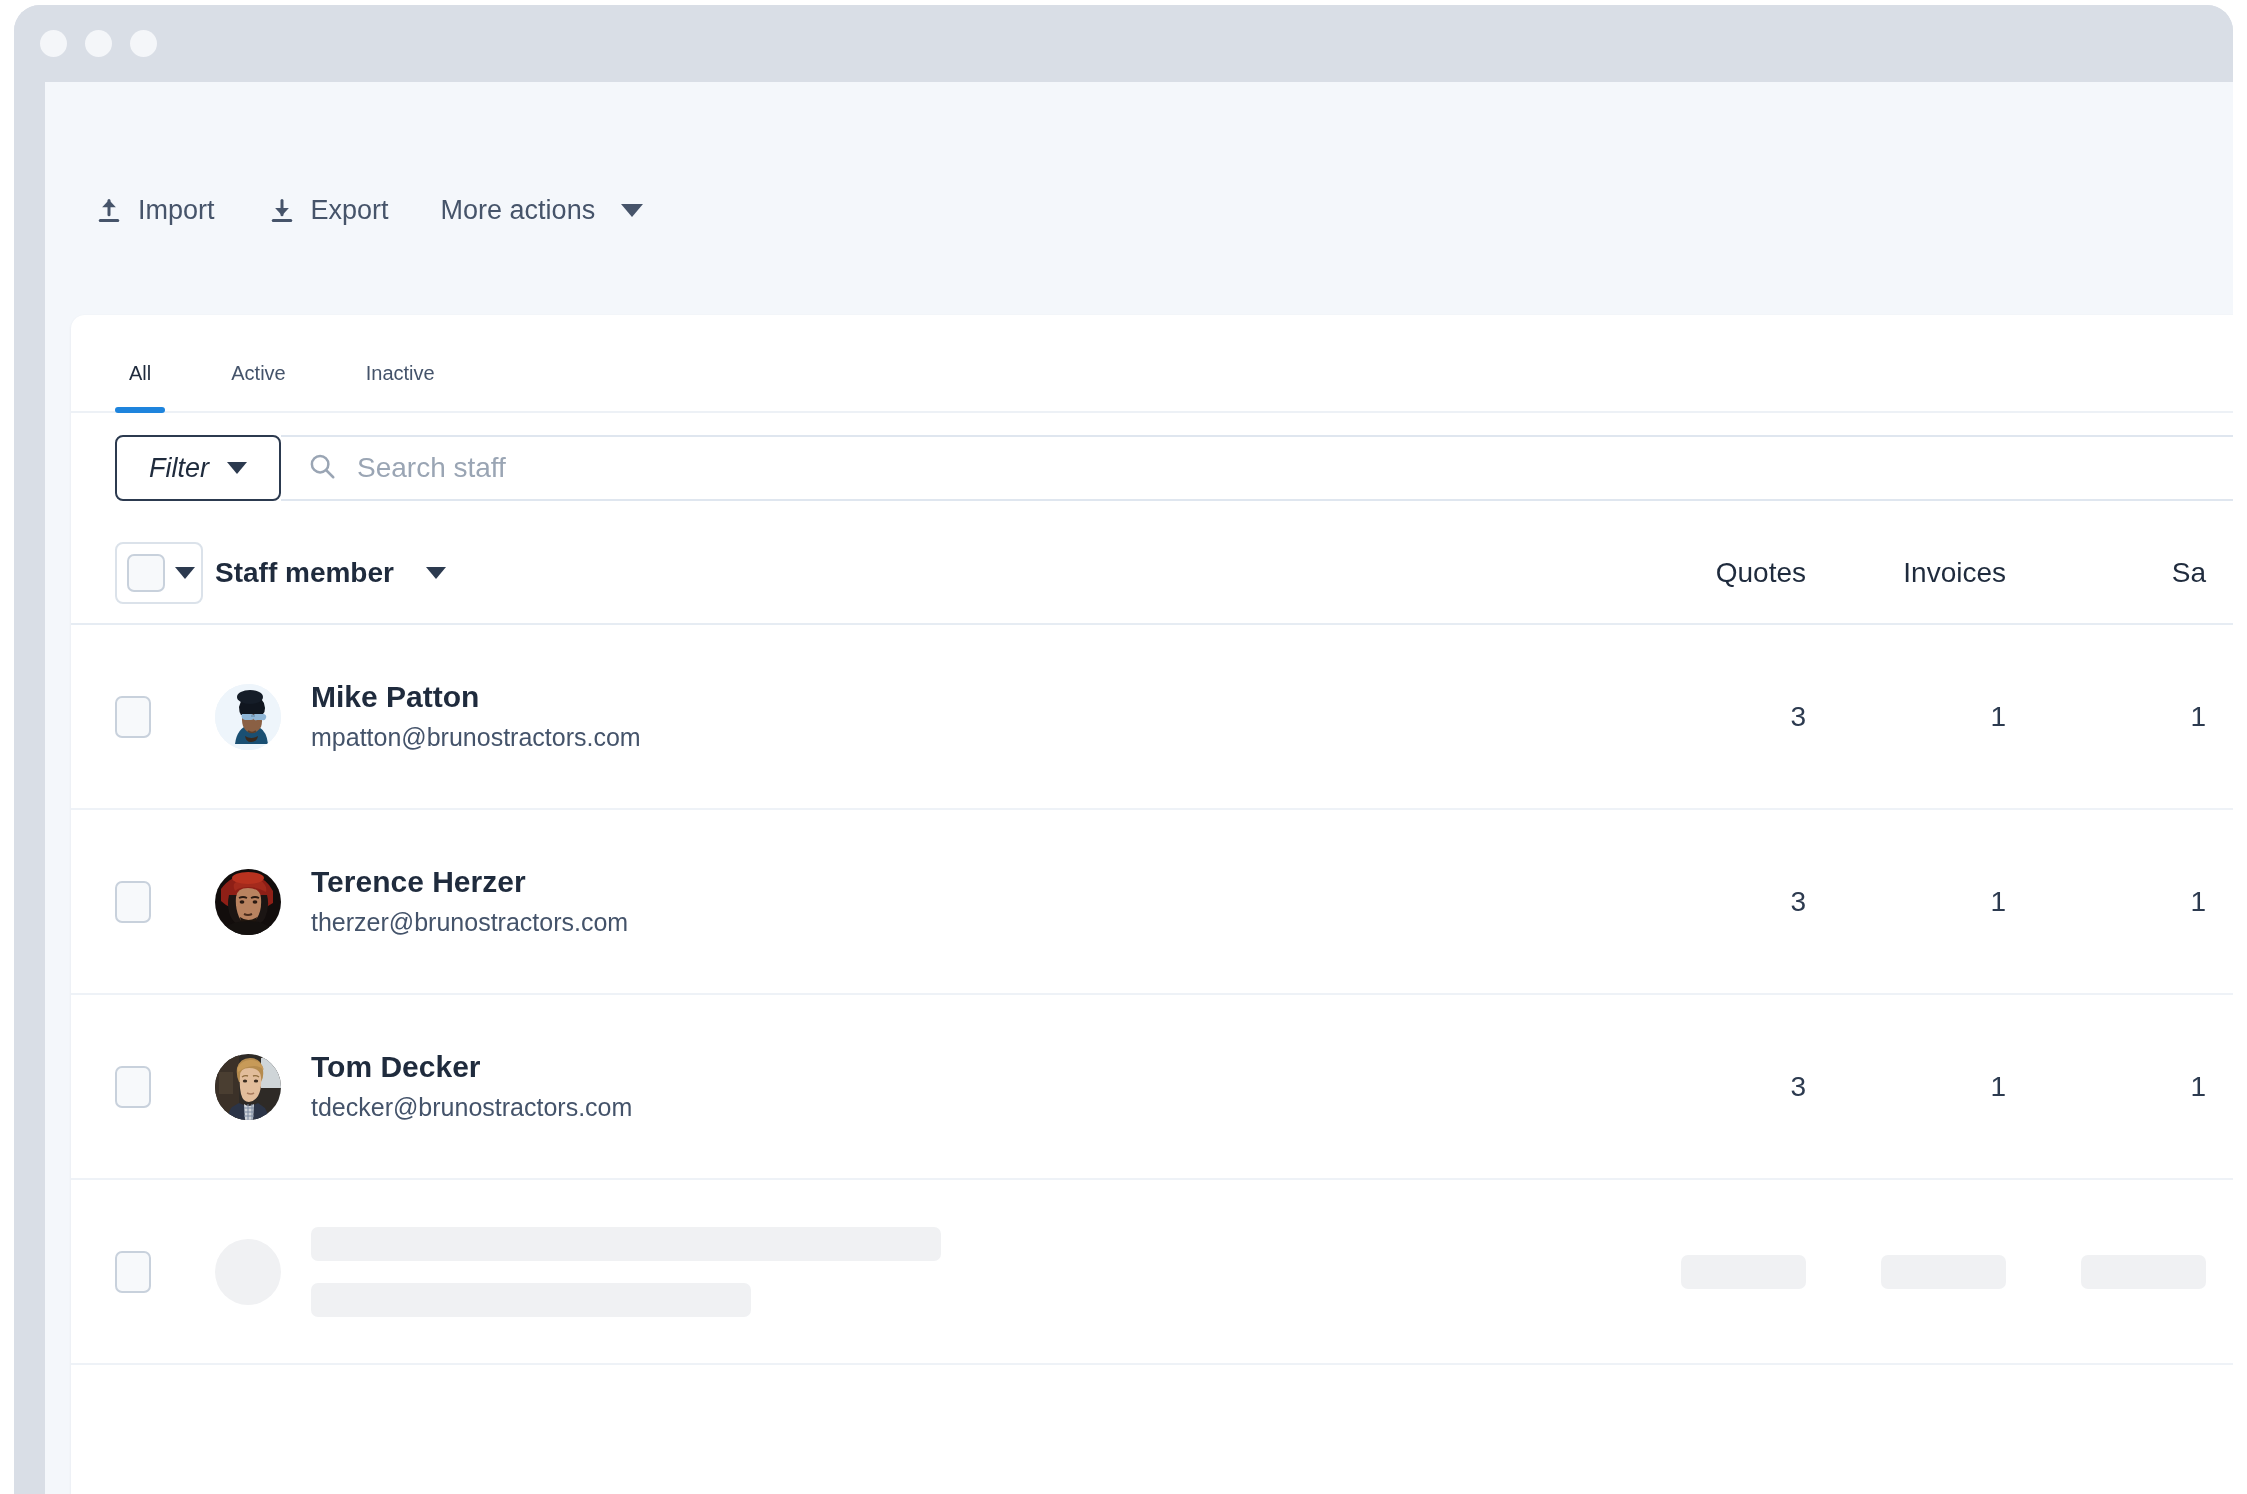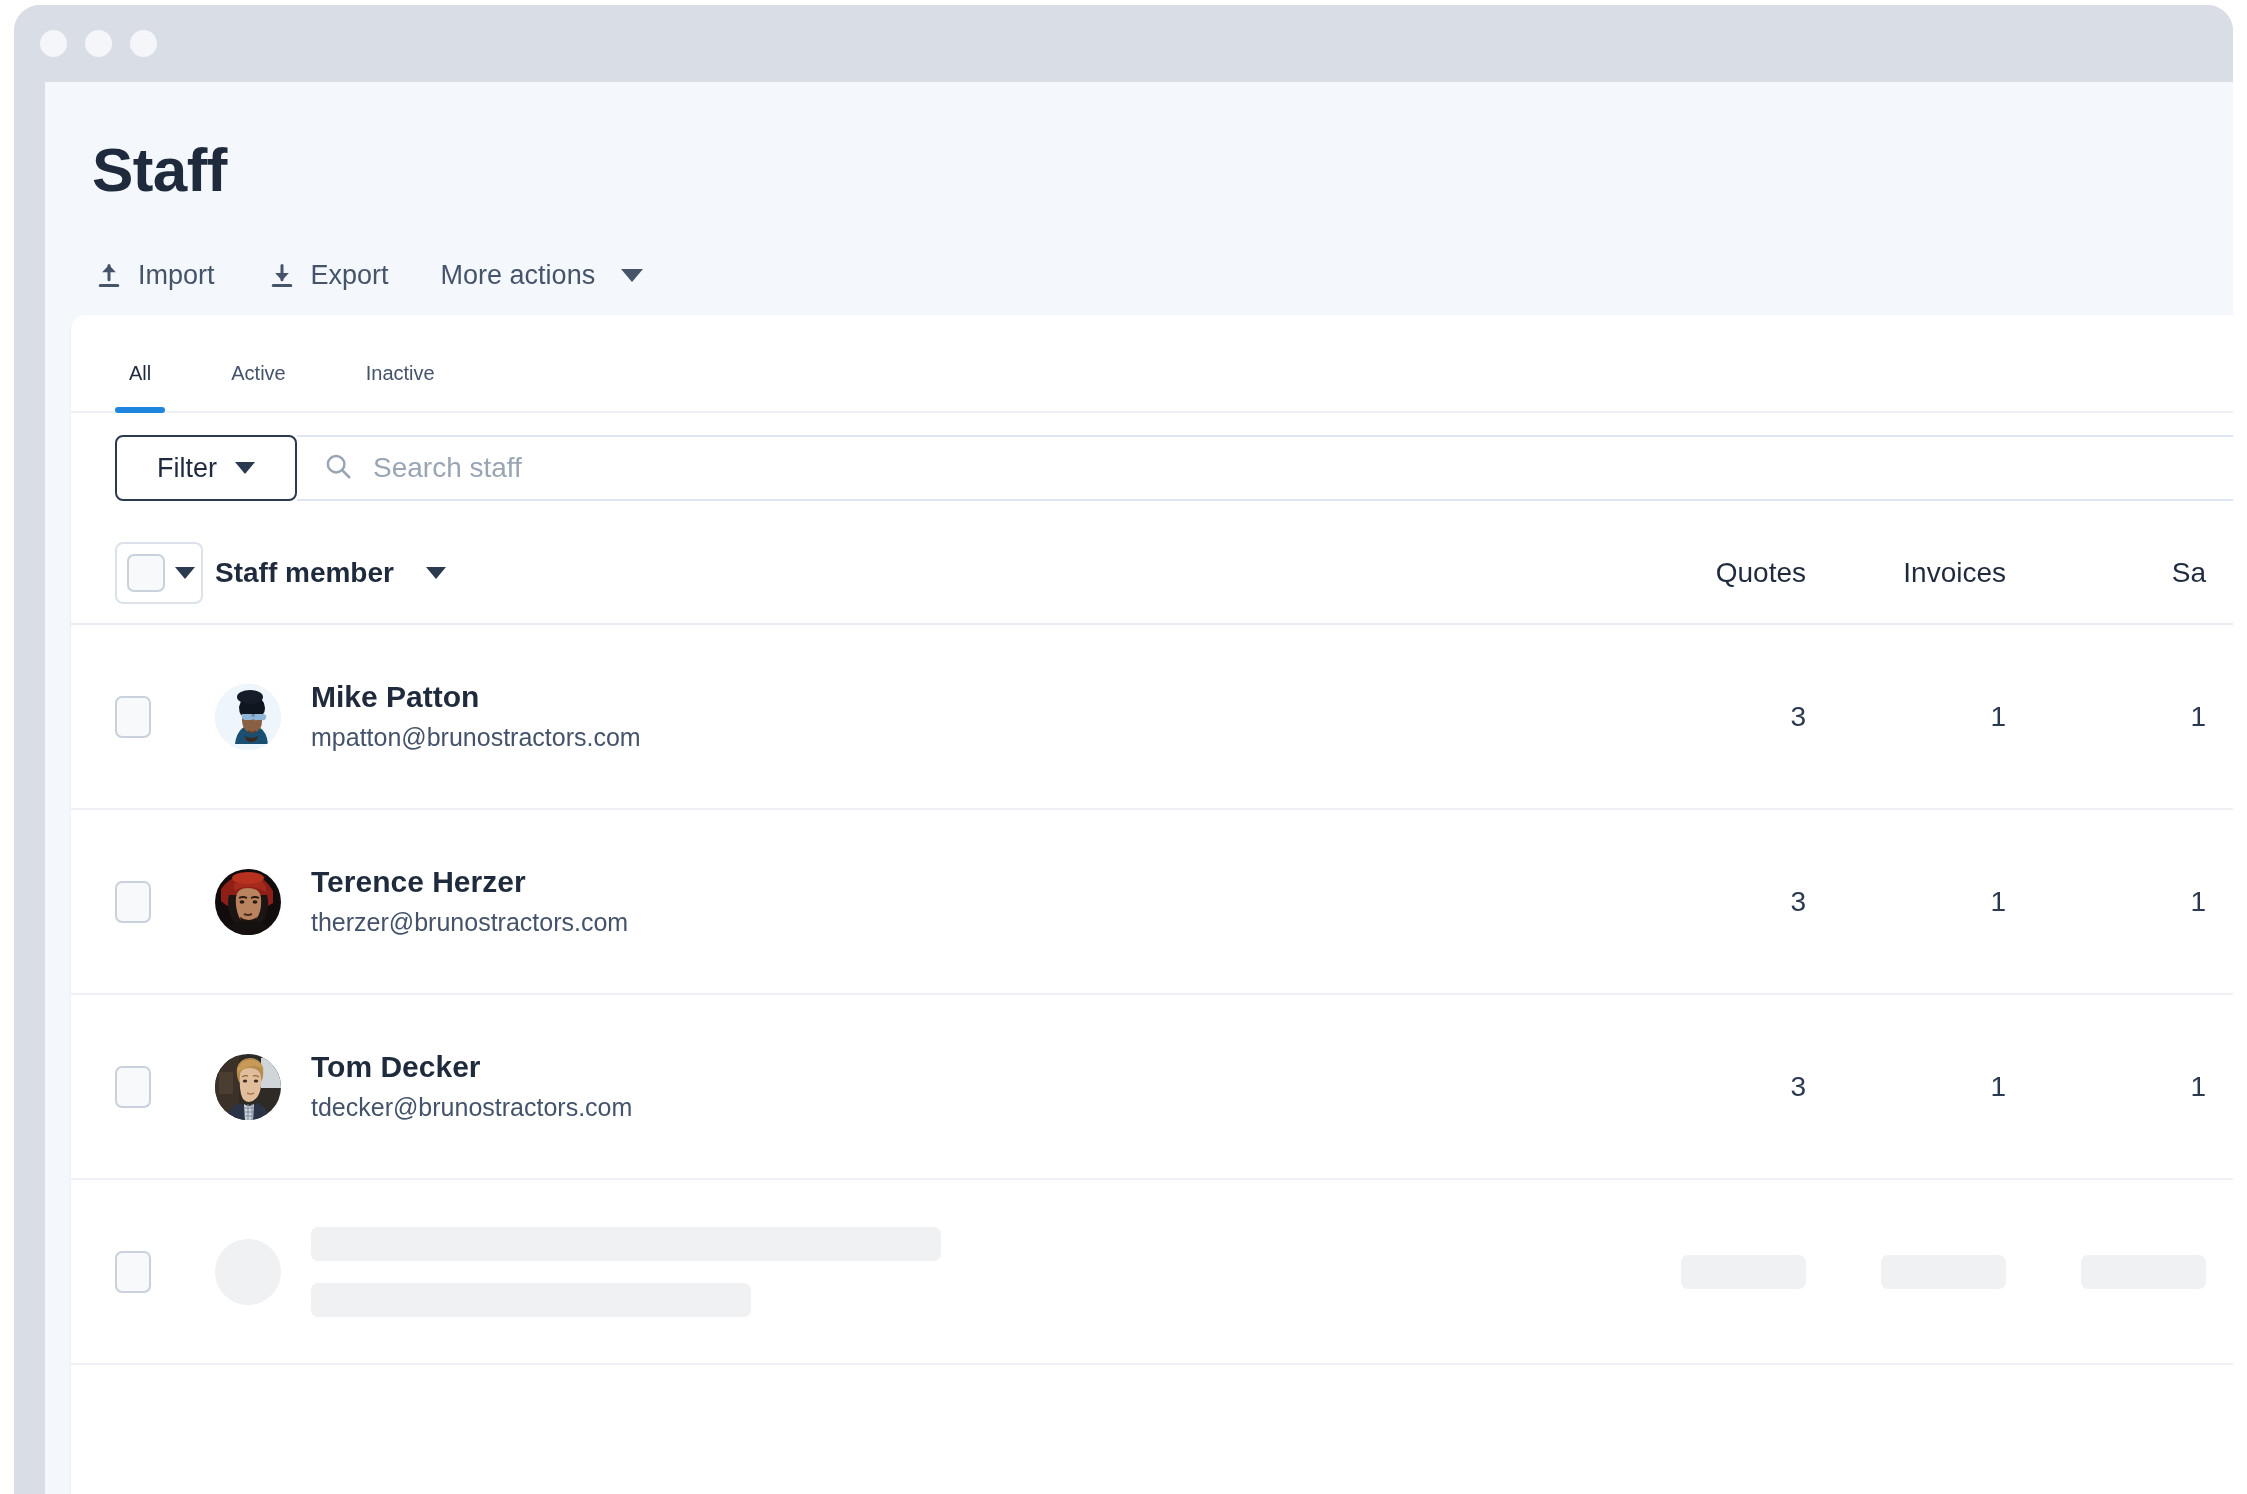--- a/index.html
+++ b/index.html
@@ -129,29 +129,30 @@
     display: flex;
     align-items: stretch;
     height: 110px;
     padding: 22px 0 22px 44px;
   }
   #filter-button {
     display: flex;
     align-items: center;
     gap: 18px;
     height: 66px;
-    padding: 0 40px;
+    padding: 0 32px;
     border: 2px solid #2c3a4f;
     border-radius: 8px;
     background: #fff;
     font-size: 27px;
     color: #1f2b3d;
     cursor: pointer;
     font-family: inherit;
     flex: none;
+    font-style: italic;
   }
   #search-wrap {
     flex: 1;
     display: flex;
     align-items: center;
     gap: 20px;
     height: 66px;
     padding-left: 26px;
     border-top: 2px solid #dfe6ef;
     border-bottom: 2px solid #dfe6ef;
@@ -286,21 +287,20 @@
 
   <div id="titlebar">
     <span class="dot"></span>
     <span class="dot"></span>
     <span class="dot"></span>
   </div>
 
   <div id="page">
 
     <div id="page-header">
-      <h1 id="page-title">Staff</h1>
 
       <div id="action-bar">
 
         <button class="action-btn">
           <span class="ico">
             <svg width="30" height="30" viewBox="0 0 24 24" fill="none">
               <path d="M12 3.5 L12 15" stroke="#46546a" stroke-width="2.4" stroke-linecap="round"></path>
               <path d="M6.5 9 L12 3.2 L17.5 9 Z" fill="#46546a"></path>
               <path d="M5 19.5 H19" stroke="#46546a" stroke-width="2.4" stroke-linecap="round"></path>
             </svg>

